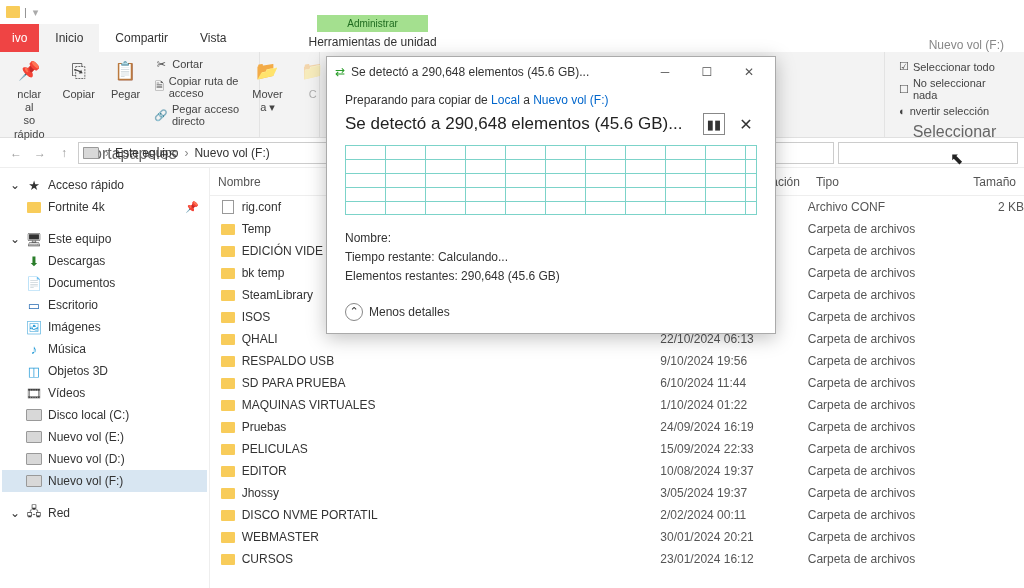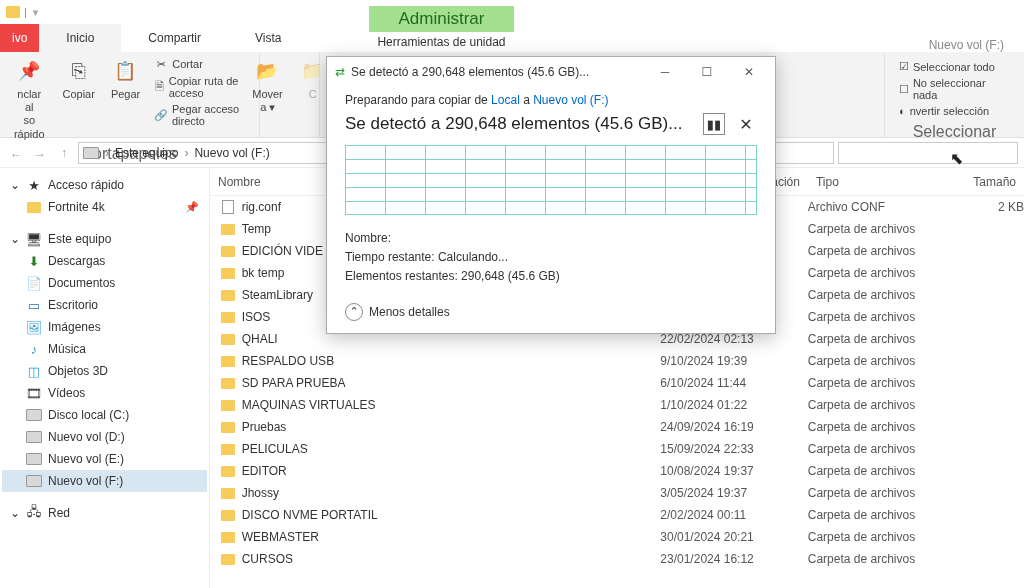--- a/index.html
+++ b/index.html
@@ -2,24 +2,24 @@
 <html><head>
 <meta charset="utf-8">
 <style>
 html,body{margin:0;padding:0;font-family:"Segoe UI",Arial,sans-serif;font-size:12px;color:#333;background:#fff;overflow:hidden;width:1024px;height:588px}
 *{box-sizing:border-box}
 .titlebar{height:24px;display:flex;align-items:center;background:#fff;padding:0 6px;font-size:11px;color:#888}
 .titlebar .folder-ico{width:14px;height:12px;background:#f8cc5a;border-radius:1px;margin-right:4px;display:inline-block}
 .titlebar .chev{margin:0 6px;color:#aaa}
 .tabs-row{display:flex;align-items:flex-end;height:28px;background:#fff;font-size:12px}
 .tabs-row .filetab{background:#ef4444;color:#fff;padding:6px 12px;height:28px;display:flex;align-items:center}
-.tabs-row .tab{padding:6px 27px;height:28px;display:flex;align-items:center;cursor:pointer}
+.tabs-row .tab{padding:6px 16px;height:28px;display:flex;align-items:center;cursor:pointer}
 .tabs-row .tab.active{background:#f3f3f3}
 .tabs-row .manage{margin-left:60px;display:flex;flex-direction:column;align-items:center}
-.tabs-row .manage .mg-top{background:#a4e08f;color:#1f6b1f;font-size:17px;padding:3px 30px}
+.tabs-row .manage .mg-top{background:#a4e08f;color:#1f6b1f;font-size:10px;padding:3px 30px}
 .tabs-row .manage .mg-bot{font-size:12px;padding:3px 6px}
 .tabs-row .sp{flex:1}
 .tabs-row .pathlabel{color:#888;margin-right:20px}
 .ribbon{height:86px;background:#f3f3f3;border-bottom:1px solid #e0e0e0;display:flex;font-size:11px;color:#444}
 .rgroup{border-right:1px solid #e3e3e3;padding:4px 8px;display:flex;flex-direction:column;justify-content:space-between;align-items:center}
 .rgroup .rtop{display:flex;gap:8px;align-items:flex-start}
 .rgroup .rbot{font-size:16px;color:#666;text-align:center;padding-top:2px}
 .big-btn{display:flex;flex-direction:column;align-items:center;gap:2px;padding:2px 4px;cursor:pointer;text-align:center;line-height:1.2}
 .big-btn .ico{width:28px;height:28px;display:flex;align-items:center;justify-content:center;font-size:18px}
 .mini-list{display:flex;flex-direction:column;gap:2px;font-size:11px}
@@ -238,28 +238,28 @@
         <span class="ico">
           <span class="drive-ico"></span>
         </span>
         <span>Disco local (C:)</span>
       </div>
     <div class="sb-item">
         <span class="ind"></span>
         <span class="ico">
           <span class="drive-ico"></span>
         </span>
-        <span>Nuevo vol (D:)</span>
+        <span>Nuevo vol (E:)</span>
       </div>
     <div class="sb-item">
         <span class="ind"></span>
         <span class="ico">
           <span class="drive-ico"></span>
         </span>
-        <span>Nuevo vol (E:)</span>
+        <span>Nuevo vol (D:)</span>
       </div>
     <div class="sb-item active">
         <span class="ind"></span>
         <span class="ico">
           <span class="drive-ico"></span>
         </span>
         <span>Nuevo vol (F:)</span>
       </div>
     <div class="sb-gap"></div>
     <div class="sb-item">
@@ -329,30 +329,30 @@
           <span class="fname">ISOS</span>
           <span class="fdate">4</span>
           <span class="ftype">Carpeta de archivos</span>
           <span class="fsize"></span>
         </div>
         <div class="frow">
           <span class="ico">
             <span class="fold"></span>
           </span>
           <span class="fname">QHALI</span>
-          <span class="fdate">22/02/2024 02:13</span>
+          <span class="fdate">22/10/2024 06:13</span>
           <span class="ftype">Carpeta de archivos</span>
           <span class="fsize"></span>
         </div>
         <div class="frow">
           <span class="ico">
             <span class="fold"></span>
           </span>
           <span class="fname">RESPALDO USB</span>
-          <span class="fdate">9/10/2024 19:39</span>
+          <span class="fdate">9/10/2024 19:56</span>
           <span class="ftype">Carpeta de archivos</span>
           <span class="fsize"></span>
         </div>
         <div class="frow">
           <span class="ico">
             <span class="fold"></span>
           </span>
           <span class="fname">SD PARA PRUEBA</span>
           <span class="fdate">6/10/2024 11:44</span>
           <span class="ftype">Carpeta de archivos</span>

